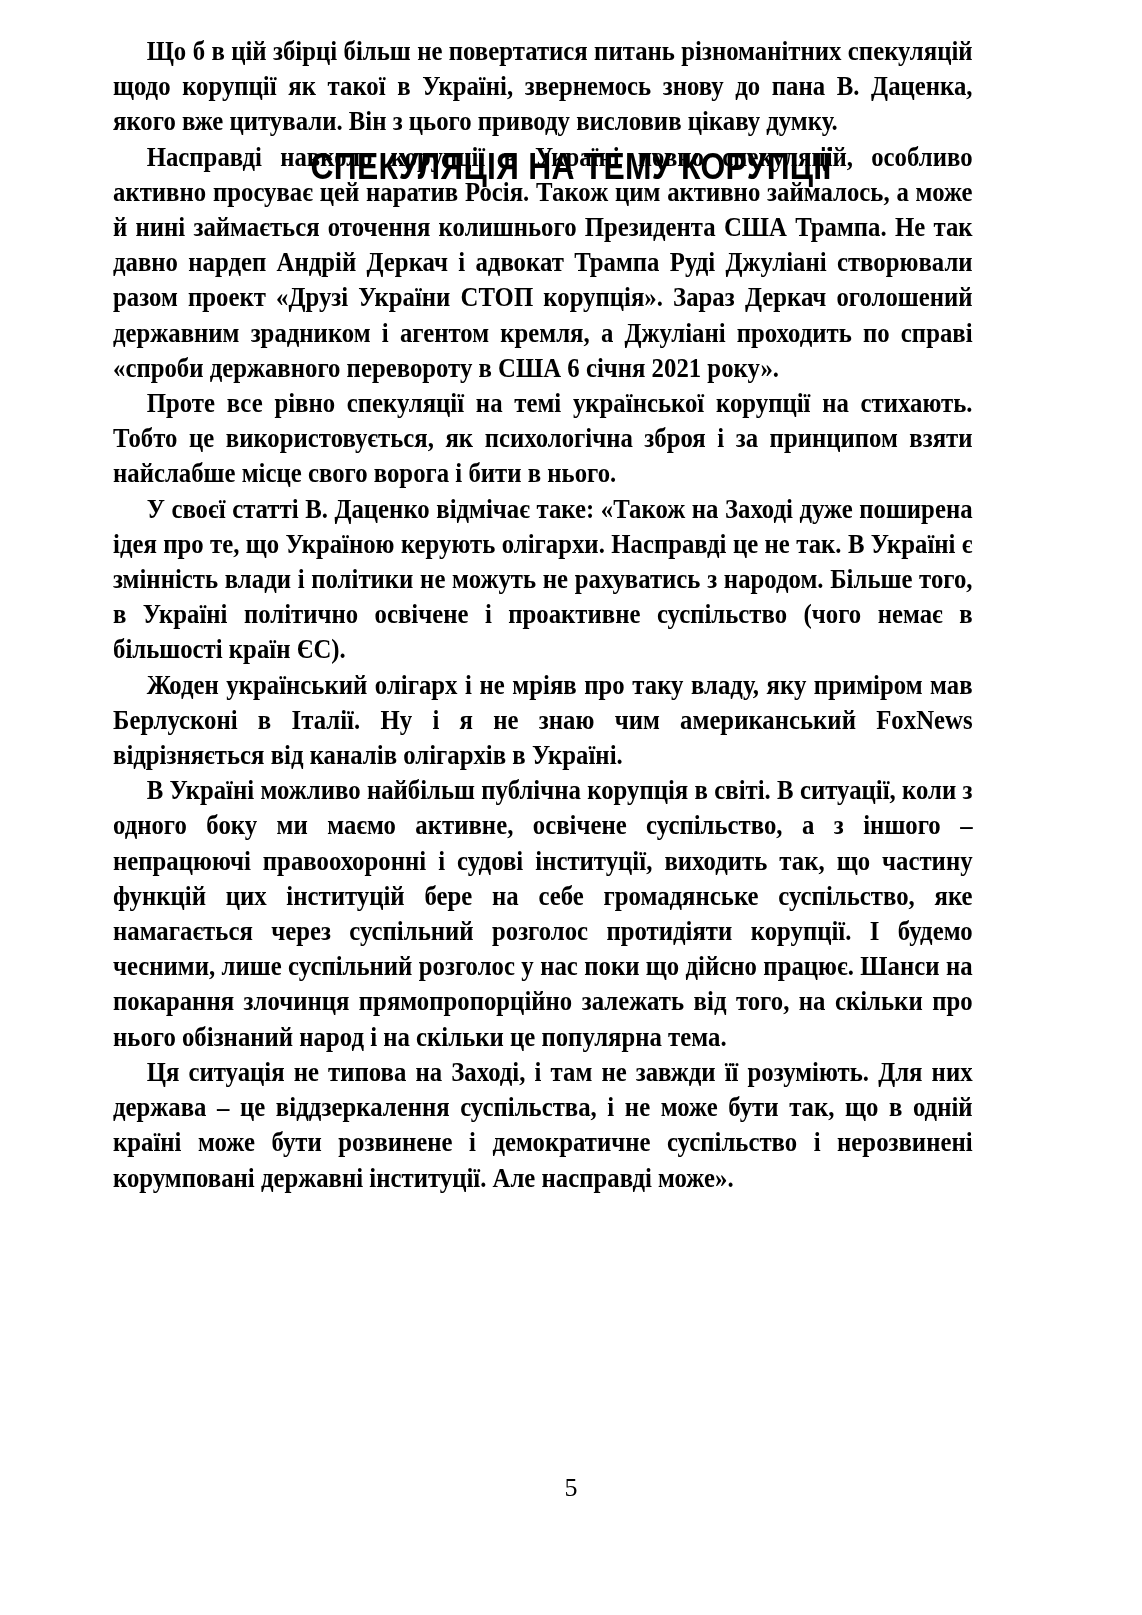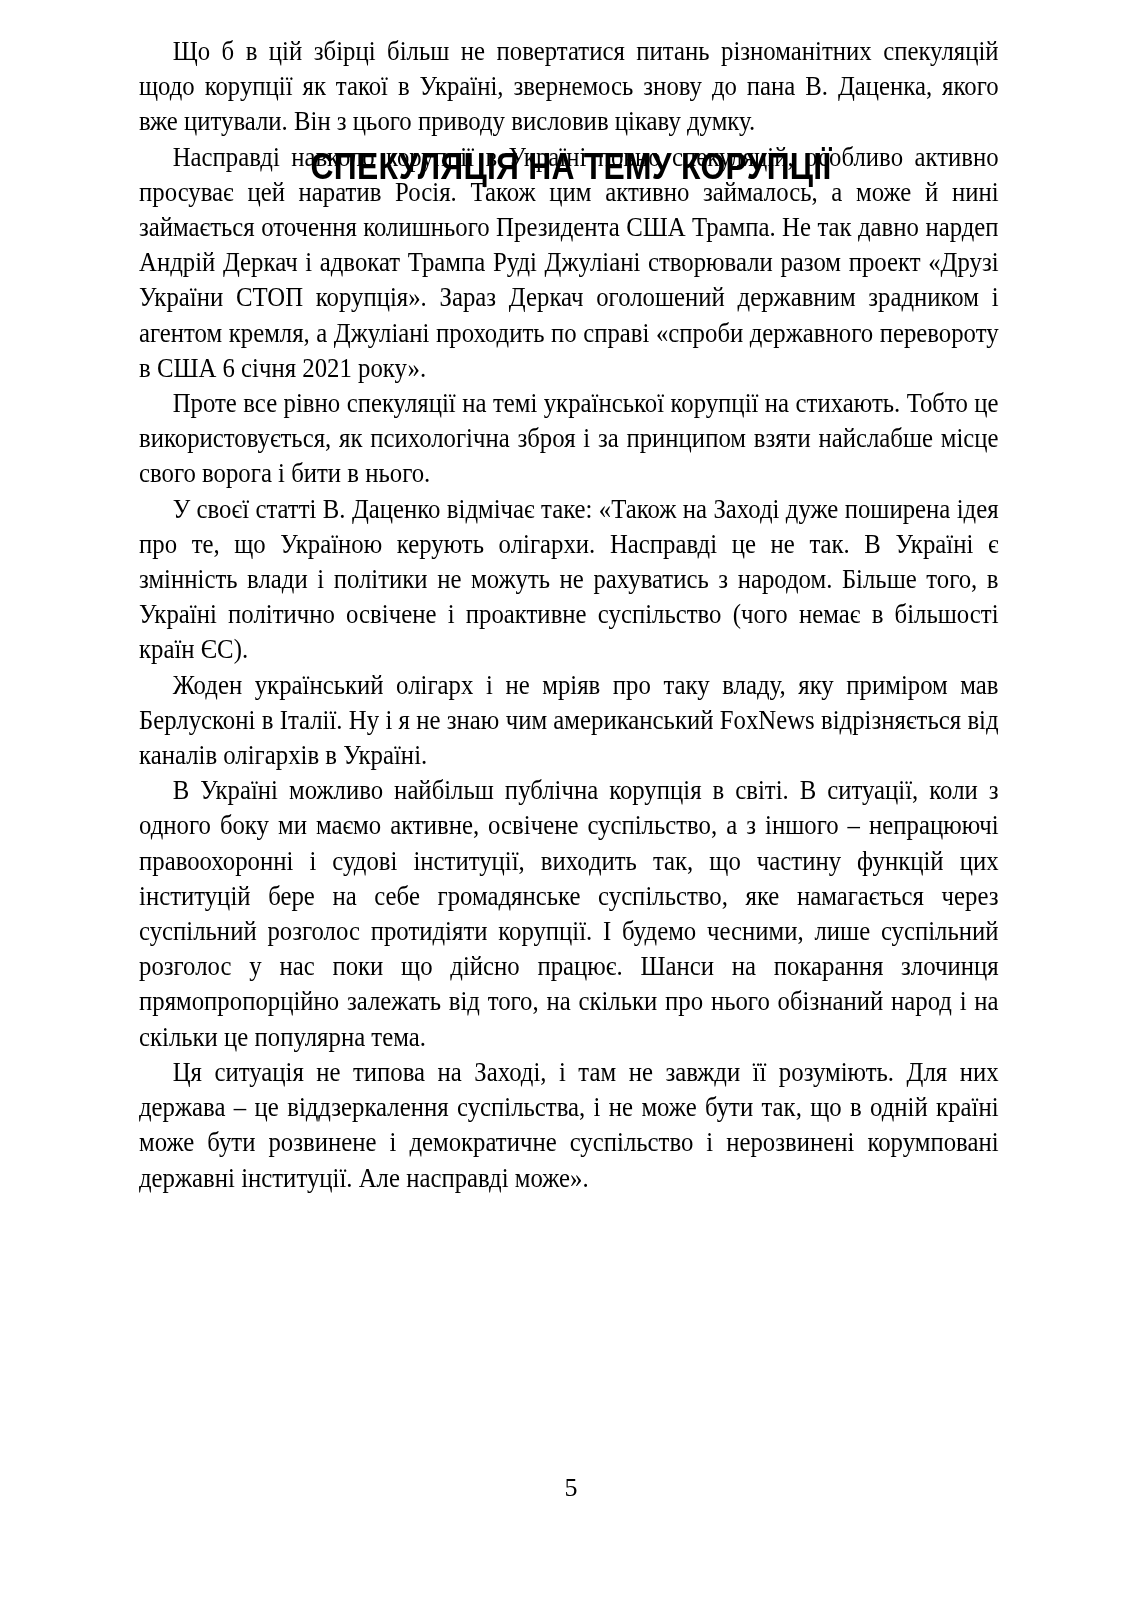--- a/index.html
+++ b/index.html
@@ -14,23 +14,24 @@
     width: 1142px;
     height: 1615px;
     margin: 0 auto;
     background: #ffffff;
     overflow: hidden;
     box-sizing: border-box;
   }
 
   .content {
     position: absolute;
-    left: 139px;
+    left: 113px;
     top: 0;
     width: 860px;
+    font-weight: bold;
   }
 
   .doc-title {
     font-family: "Liberation Sans", "DejaVu Sans", sans-serif;
     font-weight: bold;
     font-size: 37px;
     letter-spacing: 0.3px;
     text-align: center;
     color: #000000;
     margin: 0;

